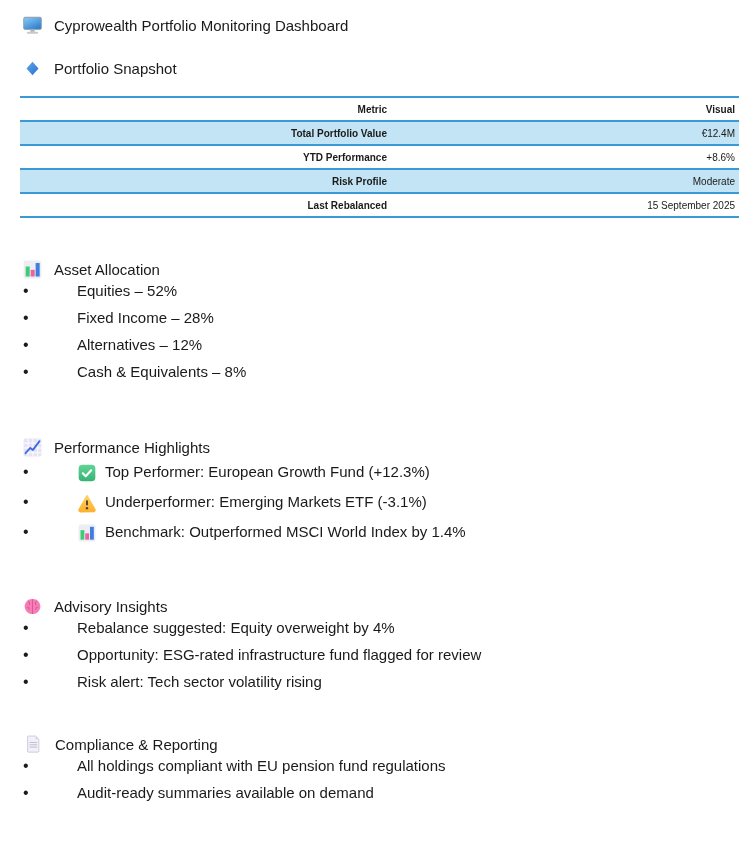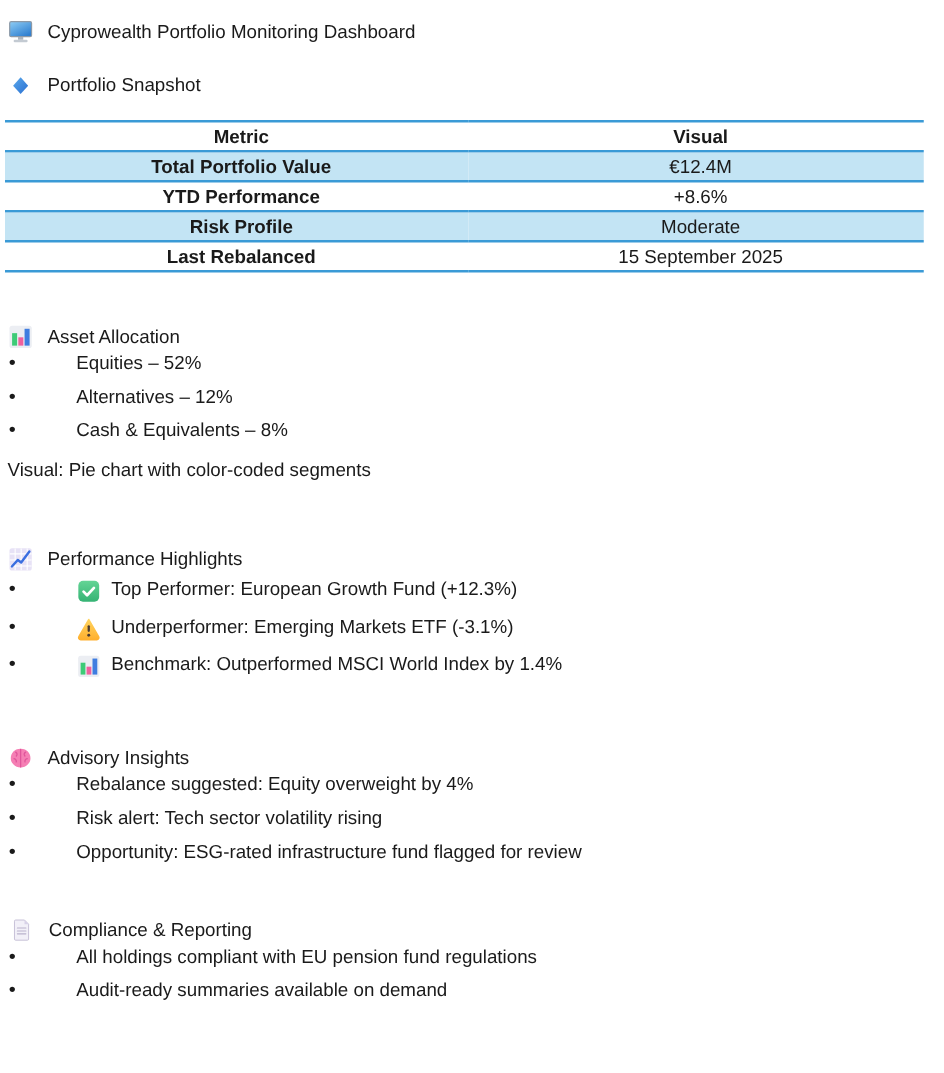--- a/index.html
+++ b/index.html
@@ -4,21 +4,21 @@
 <style>
   html, body {
     margin: 0; padding: 0;
     width: 755px; height: 858px;
     background: #ffffff;
     font-family: "Liberation Sans", sans-serif;
     font-size: 15px;
     color: #1a1a1a;
     overflow: hidden;
   }
-  .doc { padding: 10px 16px 0 4px; }
+  .doc { padding: 10px 16px 0 20px; }
 
   
   .h-row { display: flex; align-items: center; height: 26px; }
   .h-row .ico {
     width: 21px; height: 21px; flex: none;
     margin-left: 2px; margin-right: 11px;
   }
   .ico svg { display: block; width: 100%; height: 100%; }
   .h-row .label { white-space: nowrap; }
 
@@ -30,23 +30,23 @@
   table.snapshot {
     border-collapse: collapse;
     width: 100%;
     table-layout: fixed;
     margin-top: 15px;
     border-top: 2px solid var(--tbl-border, #3a9ad6);
   }
   table.snapshot tr { height: 24px; border-bottom: 2px solid var(--tbl-border, #3a9ad6); }
   table.snapshot th, table.snapshot td {
     padding: 0 4px 0 11px;
-    text-align: center;
+    text-align: right;
     vertical-align: middle;
-    font-size: 15px;
+    font-size: 10px;
     overflow: hidden; white-space: nowrap;
   }
   table.snapshot th { font-weight: bold; }
   table.snapshot td.metric { font-weight: bold; }
   table.snapshot tr.stripe { background: var(--tbl-stripe, #c3e4f4); }
   col.c1 { width: 371px; }
 
   
   .li { display: flex; align-items: flex-start; height: 27px; }
   .li .dot { width: 57px; flex: none; padding-left: 3px; box-sizing: border-box; }
@@ -144,28 +144,31 @@
       </span>
     <span class="label">Asset Allocation</span>
   </div>
   <div>
     <div class="li">
       <span class="dot"></span>
       <span class="txt">Equities – 52%</span>
     </div>
     <div class="li">
       <span class="dot"></span>
+      <span class="txt">Fixed Income – 28%</span>
+    </div>
+    <div class="li">
+      <span class="dot"></span>
       <span class="txt">Alternatives – 12%</span>
     </div>
     <div class="li">
       <span class="dot"></span>
       <span class="txt">Cash &amp; Equivalents – 8%</span>
     </div>
   </div>
-  <div class="visual-note">Visual: Pie chart with color-coded segments</div>
 
   <div class="h-row" id="perf-h">
     <span class="ico">
         <svg viewBox="0 0 24 24">
           <rect x="1.8" y="1.8" width="20.4" height="20.4" rx="2.4" fill="#e7e2f6"></rect>
           <path d="M7 2v20M12.5 2v20M18 2v20M2 7h20M2 12.5h20M2 18h20" stroke="#ffffff" stroke-width="1" fill="none"></path>
           <polyline points="4,18.5 9.5,12.5 12.5,14.8 20,4.8" fill="none" stroke="#3b6fe0" stroke-width="2.2" stroke-linecap="round" stroke-linejoin="round"></polyline>
         </svg>
       </span>
     <span class="label">Performance Highlights</span>
@@ -227,25 +230,25 @@
       </span>
     <span class="label">Advisory Insights</span>
   </div>
   <div>
     <div class="li">
       <span class="dot"></span>
       <span class="txt">Rebalance suggested: Equity overweight by 4%</span>
     </div>
     <div class="li">
       <span class="dot"></span>
+      <span class="txt">Opportunity: ESG-rated infrastructure fund flagged for review</span>
+    </div>
+    <div class="li">
+      <span class="dot"></span>
       <span class="txt">Risk alert: Tech sector volatility rising</span>
-    </div>
-    <div class="li">
-      <span class="dot"></span>
-      <span class="txt">Opportunity: ESG-rated infrastructure fund flagged for review</span>
     </div>
   </div>
 
   <div class="h-row" id="compliance-h">
     <span class="ico">
         <svg viewBox="0 0 24 26">
           <path d="M5.5 2.6h9.2l4.3 4.3v15.5a1.2 1.2 0 0 1-1.2 1.2H5.5a1.2 1.2 0 0 1-1.2-1.2V3.8a1.2 1.2 0 0 1 1.2-1.2z" fill="#f2f0f8" stroke="#c6c0d6" stroke-width="1"></path>
           <path d="M14.7 2.6v4.3h4.3z" fill="#d8d2e8"></path>
           <path d="M7.3 11h8.9M7.3 14h8.9M7.3 17h8.9" stroke="#b9b2cc" stroke-width="1.1" stroke-linecap="round"></path>
         </svg>

